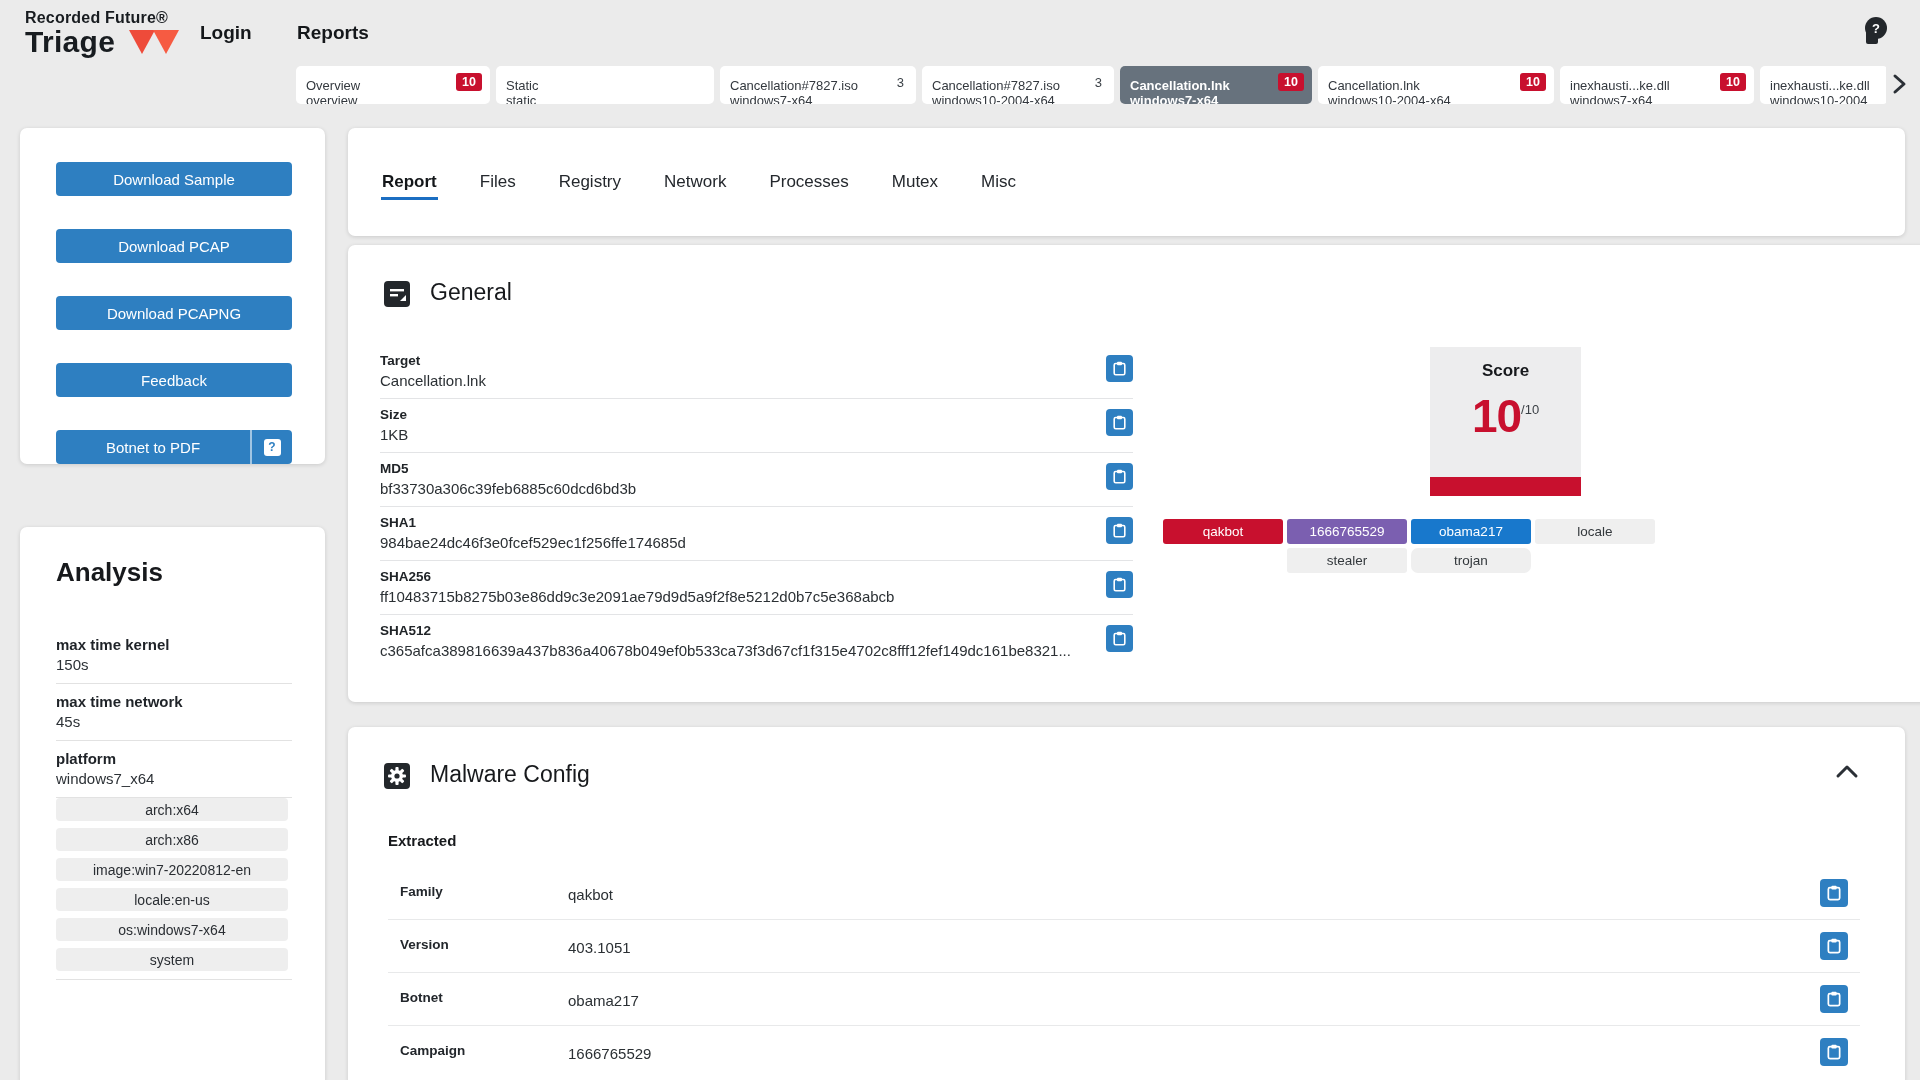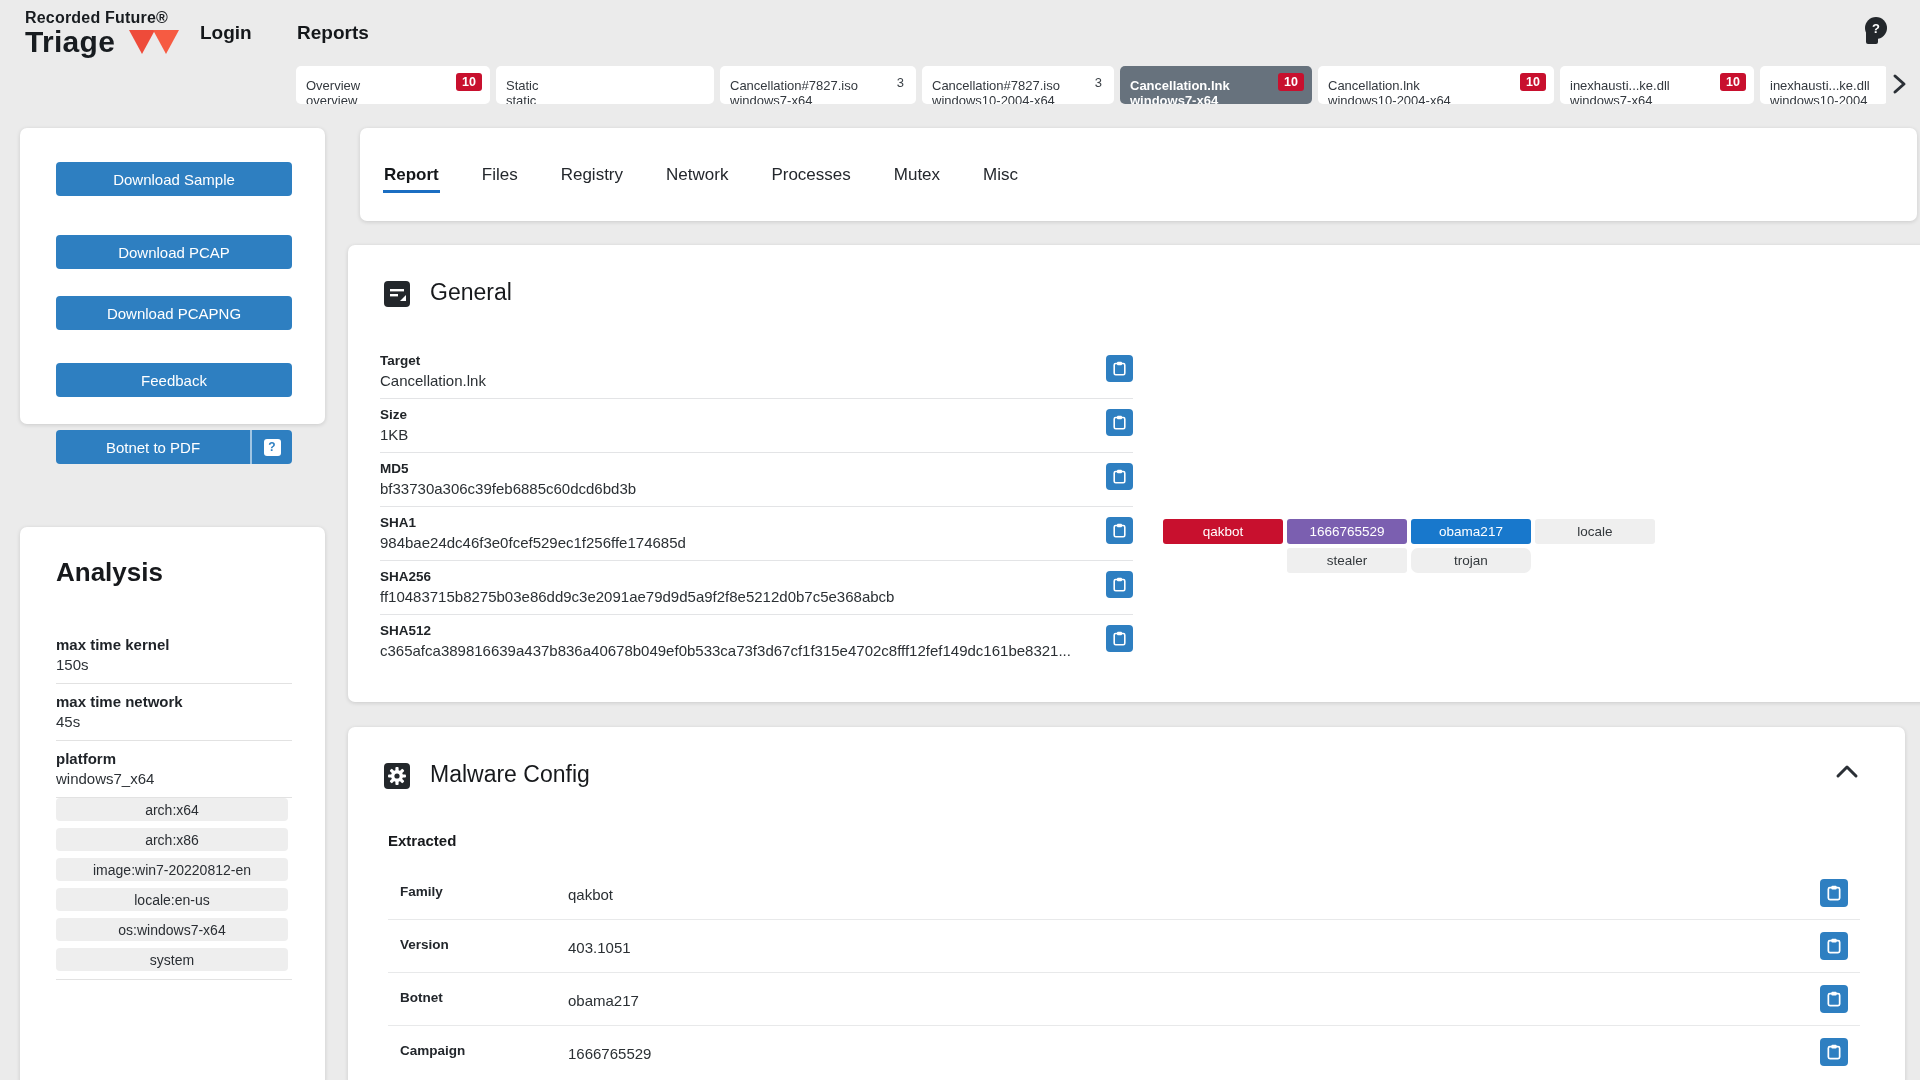--- a/index.html
+++ b/index.html
@@ -40,23 +40,23 @@
   .pdf-help .qbox { width:17px; height:17px; background:#fff; border-radius:3px; color:#2e7fc1;
     font-size:12px; font-weight:700; display:flex; align-items:center; justify-content:center; }
   .an-title { font-size:26px; font-weight:600; color:#17191c; }
   .an-label { font-size:15px; font-weight:700; color:#1f2328; }
   .an-value { font-size:15px; color:#2c3136; margin-top:3px; }
   .an-row { padding:9px 0 10px 0; border-bottom:1px solid #e2e2e2; }
   .rtag { width:232px; height:23px; background:#eeeeee; border-radius:4px; margin-bottom:7px;
     display:flex; align-items:center; justify-content:center; font-size:14px; color:#2a2e33;
     cursor:pointer; }
   
-  .rnav { position:absolute; left:360px; top:128px; width:1557px; height:93px; background:#fff;
+  .rnav { position:absolute; left:348px; top:128px; width:1557px; height:108px; background:#fff;
     border-radius:7px; box-shadow:0 1px 4px rgba(0,0,0,.14);
-    display:flex; align-items:center; padding-left:23px; gap:41px; }
+    display:flex; align-items:center; padding-left:33px; gap:41px; }
   .rtab { font-size:17px; color:#24282d; cursor:pointer; padding:8px 1px; }
   .rtab.active { font-weight:700; color:#14171a; border-bottom:3px solid #1b6ec2; padding-bottom:5px; }
   
   .sec-icon { position:absolute; left:36px; top:36px; width:26px; height:26px; }
   .sec-title { position:absolute; left:82px; top:34px; font-size:23px; font-weight:500; color:#17191c; }
   .collapse-btn { position:absolute; right:45px; top:32px; width:26px; height:26px;
     background:none; border:none; cursor:pointer; }
   
   .g-fields { position:absolute; left:32px; top:100px; width:753px; }
   .g-row { position:relative; height:54px; border-bottom:1px solid #e3e4e6; }
@@ -157,23 +157,23 @@
     <div class="t1">inexhausti...ke.dll</div>
     <div class="t2">windows10-2004</div>
   </div>
 </div>
 <button class="scroll-chev">
   <svg width="16" height="22" viewBox="0 0 16 22">
       <polyline points="4,3 13,11 4,19" fill="none" stroke="#2b3036" stroke-width="3" stroke-linecap="round" stroke-linejoin="round"></polyline>
     </svg>
 </button>
 
-<div class="card" style="left:20px; top:128px; width:305px; height:296px;">
+<div class="card" style="left:20px; top:128px; width:305px; height:336px;">
   <button class="side-btn" style="top:34px;">Download Sample</button>
-  <button class="side-btn" style="top:107px;">Download PCAP</button>
+  <button class="side-btn" style="top:101px;">Download PCAP</button>
   <button class="side-btn" style="top:168px;">Download PCAPNG</button>
   <button class="side-btn" style="top:235px;">Feedback</button>
   <button class="side-btn" style="top:302px; padding:0;">
     <span style="flex:1; text-align:center;">Botnet to PDF</span>
     <span class="pdf-help">
       <span class="qbox">?</span>
     </span>
   </button>
 </div>
 
@@ -285,20 +285,27 @@
       <div class="g-value">c365afca389816639a437b836a40678b049ef0b533ca73f3d67cf1f315e4702c8fff12fef149dc161be8321...</div>
       <button class="copy-btn">
           <svg width="13" height="15" viewBox="0 0 13 15">
             <rect x="1.2" y="2.5" width="10.6" height="11.3" rx="1.5" fill="none" stroke="#fff" stroke-width="1.6"></rect>
             <rect x="4" y="0.8" width="5" height="3.4" rx="1" fill="#fff"></rect>
           </svg>
         </button>
     </div>
   </div>
 
+  <div class="score-box">
+    <div class="score-label">Score</div>
+    <div class="score-val">
+      <span class="score-num">10</span><span class="score-max">/10</span>
+    </div>
+    <div class="score-bar"></div>
+  </div>
 
   <div class="tag-grid">
     <div class="tag red">qakbot</div>
     <div class="tag purple">1666765529</div>
     <div class="tag blue">obama217</div>
     <div class="tag gray">locale</div>
     <div class="tag gray c2">stealer</div>
     <div class="tag gray c3">trojan</div>
   </div>
 </div>

